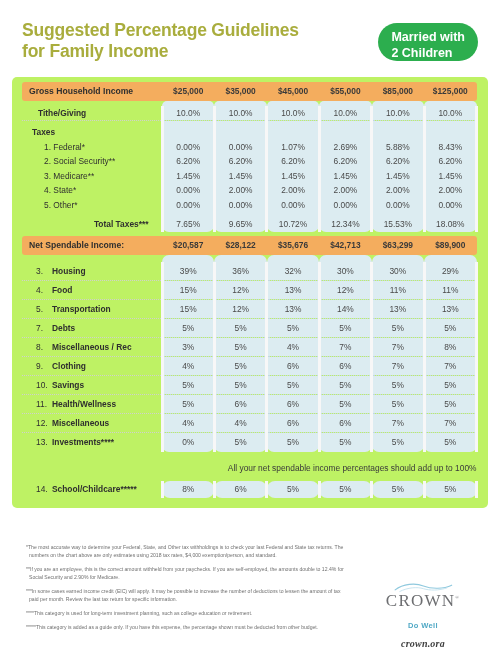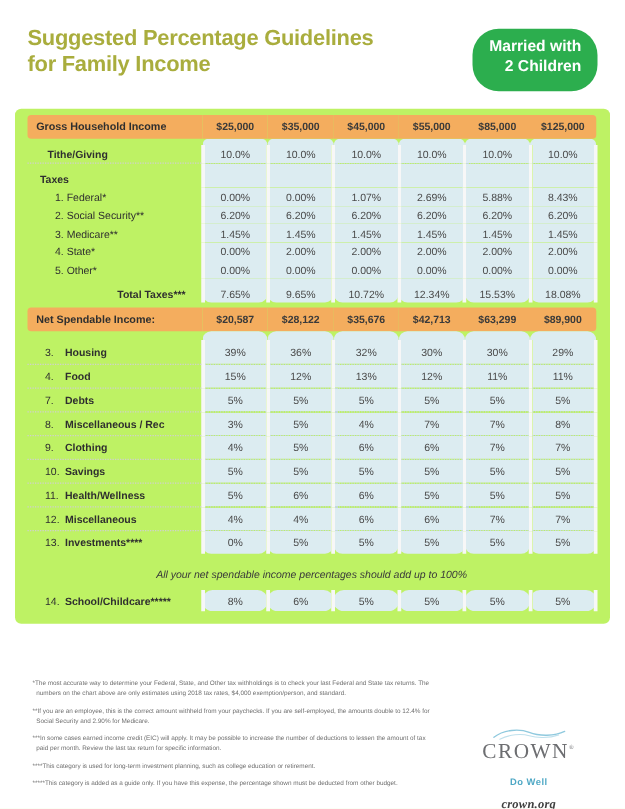--- a/index.html
+++ b/index.html
@@ -12,21 +12,21 @@
   .page { position: relative; width: 500px; height: 472px; background: #fff; }
 
   
   .header { padding: 20px 22px 0 22px; display: flex; align-items: flex-start; justify-content: space-between; }
   .title {
     font-size: 17.5px; font-weight: bold; line-height: 1.22;
     color: #a9ad3d; letter-spacing: -0.2px; max-width: 320px;
   }
   .badge {
     background: #2cae4e; color: #fff; border-radius: 21px;
-    padding: 7px 13px 12px 13px; text-align: right;
+    padding: 7px 13px 0 13px; text-align: left;
     font-size: 12.5px; font-weight: bold; line-height: 1.25;
     white-space: nowrap; margin-top: 3px;
   }
 
   
   .card {
     position: relative; margin: 14px 12px 0 12px;
     background: #bef264; border-radius: 5px;
     padding: 5px 10px 10px 10px;
   }
@@ -64,23 +64,22 @@
   .dotted td.num { border-bottom: 1px dotted #c3d8de; }
 
   .lab.i1 { padding-left: 16px; font-weight: bold; }
   .lab.i2 { padding-left: 22px; }
   .lab.sec { padding-left: 10px; font-weight: bold; }
   .lab.tot { text-align: right; padding-right: 12px; font-weight: bold; }
   .lab.numbered { padding-left: 14px; font-weight: bold; }
   .lab.numbered .n { font-weight: normal; display: inline-block; width: 16px; }
 
   .note-100 {
-    text-align: center; font-size: 8.3px; color: #3c3c3c;
+    text-align: right; font-size: 8.3px; color: #3c3c3c;
     padding: 11px 0 8px 0;
-    font-style: italic;
   }
   .note-ital {
     text-align: center; font-size: 7.9px; color: #333; font-style: italic;
     padding-bottom: 7px;
   }
   .pill td.num {
     background: #dcecf1; border-radius: 8px;
     border-left: 3px solid #f7f7f7; border-right: 3px solid #f7f7f7;
   }
   .pill { height: 17px; }
@@ -314,20 +313,31 @@
             <span class="n">4.</span><span>Food</span>
           </td>
           <td class="num">15%</td>
           <td class="num">12%</td>
           <td class="num">13%</td>
           <td class="num">12%</td>
           <td class="num">11%</td>
           <td class="num">11%</td>
         </tr>
 
+        <tr class="r band dotted" style="height:19px">
+          <td class="lab numbered">
+            <span class="n">5.</span><span>Transportation</span>
+          </td>
+          <td class="num">15%</td>
+          <td class="num">12%</td>
+          <td class="num">13%</td>
+          <td class="num">14%</td>
+          <td class="num">13%</td>
+          <td class="num">13%</td>
+        </tr>
 
 
         <tr class="r band dotted" style="height:19px">
           <td class="lab numbered">
             <span class="n">7.</span><span>Debts</span>
           </td>
           <td class="num">5%</td>
           <td class="num">5%</td>
           <td class="num">5%</td>
           <td class="num">5%</td>

